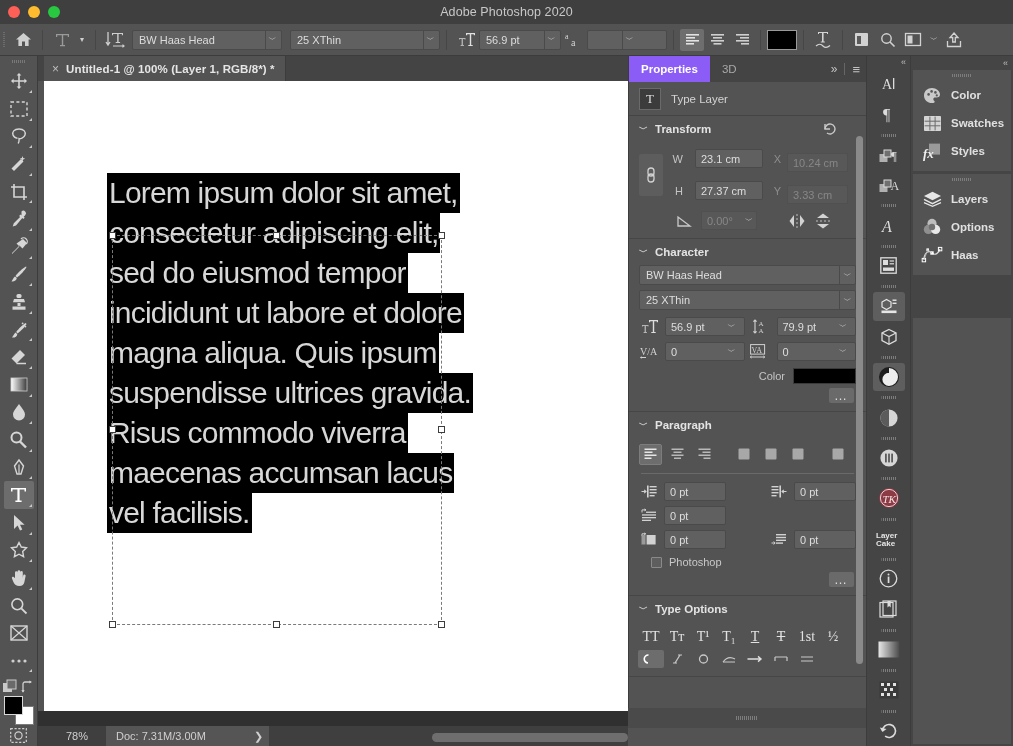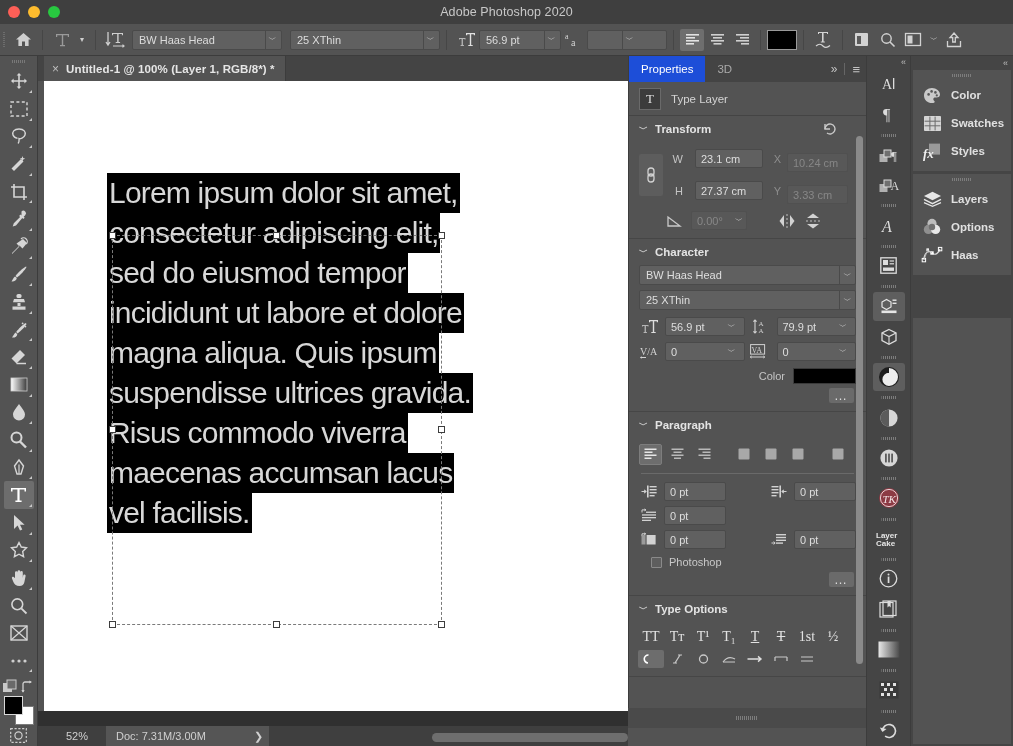--- a/index.html
+++ b/index.html
@@ -138,21 +138,21 @@
   .hscroll-track { position:absolute; left:38px; top:732px; width:590px; height:11px; }
   .hscroll-thumb { position:absolute; left:432px; top:733px; width:196px; height:9px; background:#6e6e6e; border-radius:5px; }
 
   
   .props {
     position:absolute; left:628px; top:56px; width:238px; height:652px;
     background:#535353; border-left:1px solid #3c3c3c; overflow:hidden;
   }
   .panel-tabs { height:26px; background:#444444; display:flex; align-items:stretch; position:relative; }
   .ptab { display:flex; align-items:center; padding:0 12px; font-size:11.5px; color:#a9a9a9; }
-  .ptab.active { background:#1d4ed8; color:#ffffff; font-weight:normal; }
+  .ptab.active { background:#8b5cf6; color:#ffffff; font-weight:bold; }
   .ptab-right { position:absolute; right:6px; top:0; height:26px; display:flex; align-items:center; gap:7px; color:#c2c2c2; }
   .ptab-sep { width:1px; height:12px; background:#666; }
   .layerrow { height:34px; display:flex; align-items:center; gap:10px; padding:0 10px; border-bottom:1px solid #444; }
   .layer-thumb { width:22px; height:22px; background:#3c3c3c; border:1px solid #6a6a6a;
     display:flex; align-items:center; justify-content:center; color:#e0e0e0; font-size:13px;
     font-family:"Liberation Serif", serif; }
   .layer-name { color:#d4d4d4; font-size:11.5px; }
   .section-head {
     height:26px; display:flex; align-items:center; gap:7px; padding:0 10px;
     color:#e3e3e3; font-size:11.5px; font-weight:bold; position:relative;
@@ -587,21 +587,21 @@
           <span class="handle" style="left:-4px;bottom:-4px;"></span>
           <span class="handle" style="left:50%;margin-left:-4px;bottom:-4px;"></span>
           <span class="handle" style="right:-4px;bottom:-4px;"></span>
         </div>
       </div>
       <div class="canvas-shadowbar"></div>
     </div>
   </div>
 
   <div class="statusbar">
-    <span class="status-zoom">52%</span>
+    <span class="status-zoom">78%</span>
     <span class="status-doc">
       <span>Doc: 7.31M/3.00M</span>
       <span>❯</span>
     </span>
   </div>
   <div class="hscroll-track"></div>
   <div class="hscroll-thumb"></div>
 
   <div class="props">
     <div class="panel-tabs">
@@ -645,21 +645,21 @@
             <span class="inp dim w62">10.24 cm</span>
           </div>
           <div style="display:flex;align-items:center;gap:6px;margin-top:5px;">
             <span class="lbl">H</span>
             <span class="inp w70">27.37 cm</span>
             <span class="lbl dim">Y</span>
             <span class="inp dim w62">3.33 cm</span>
           </div>
         </div>
       </div>
-      <div style="display:flex;align-items:center;padding:0 0;margin-top:7px;gap:6px;">
+      <div style="display:flex;align-items:center;padding:0 10px;margin-top:7px;gap:6px;">
         <span style="width:30px;"></span>
         <span class="cicon">
           <svg width="16" height="14" viewBox="0 0 16 14">
               <path d="M1 12 L13 12 L1 3 Z" stroke="#c9c9c9" stroke-width="1.3" fill="none"></path>
             </svg>
         </span>
         <span class="inp dim sel">
           <span style="flex:1">0.00°</span>
           <span class="caret">﹀</span>
         </span>

